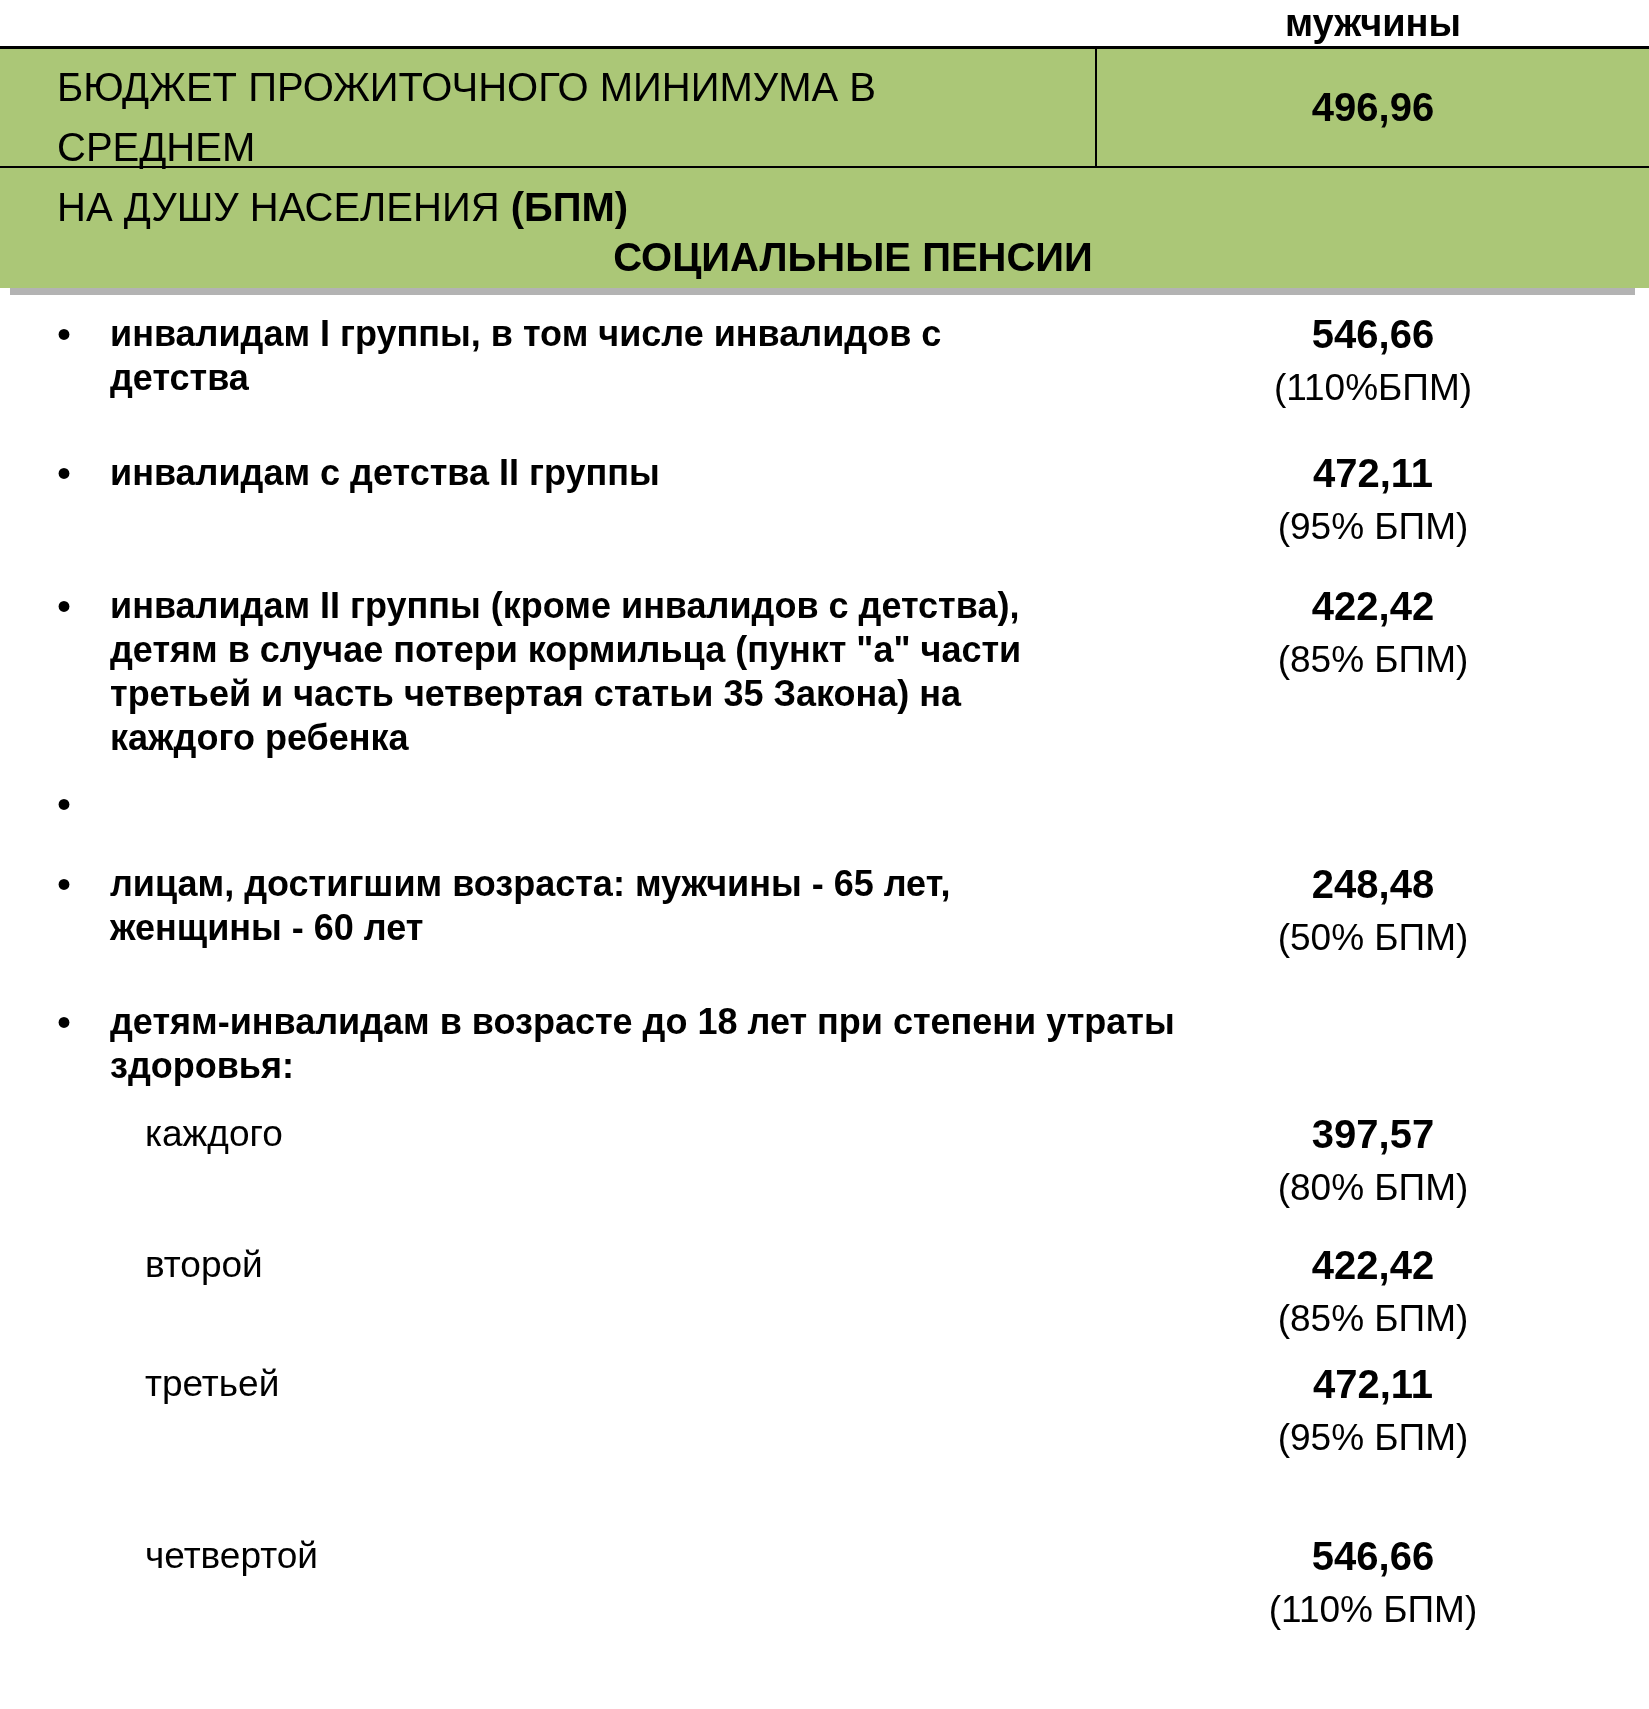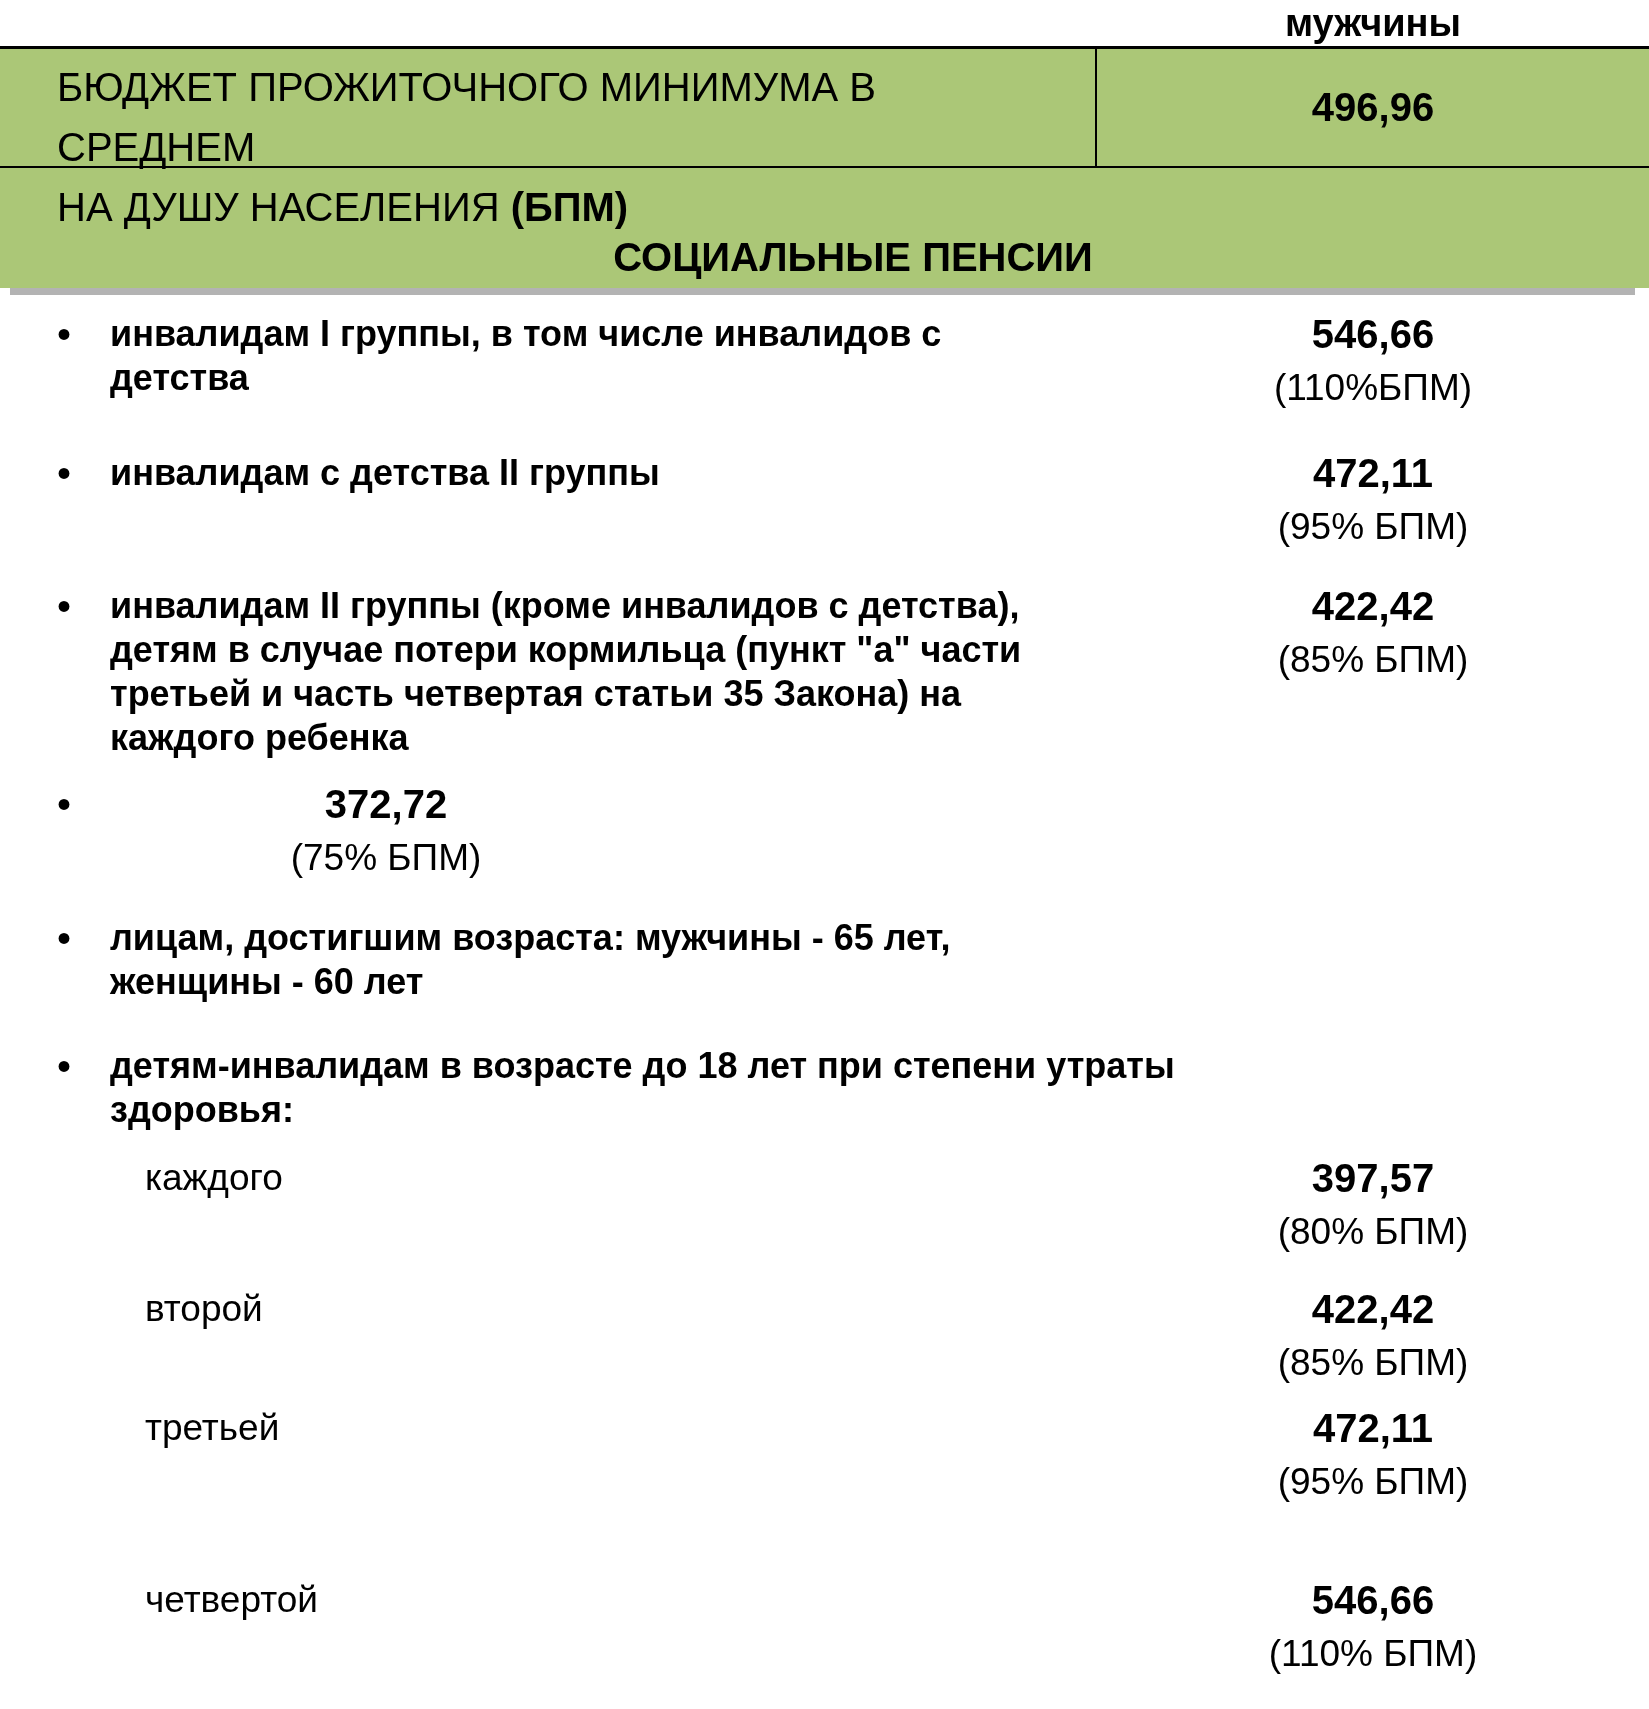--- a/index.html
+++ b/index.html
@@ -168,30 +168,30 @@
 третьей и часть четвертая статьи 35 Закона) на
 каждого ребенка</div>
       <div class="value-cell">
         <div class="num">422,42</div>
         <div class="pct">(85% БПМ)</div>
       </div>
     </div>
 
     <div class="row mt22">
       <div class="bullet-cell"><span>•</span></div>
-      <div class="value-cell">
-        <div class="num">372,72</div>
-        <div class="pct">(75% БПМ)</div>
-      </div>
     </div>
 
     <div class="row mt36">
       <div class="bullet-cell"><span>•</span></div>
       <div class="label">лицам, достигшим возраста: мужчины - 65 лет,
 женщины - 60 лет</div>
+      <div class="value-cell">
+        <div class="num">248,48</div>
+        <div class="pct">(50% БПМ)</div>
+      </div>
     </div>
 
     <div class="row mt40">
       <div class="bullet-cell"><span>•</span></div>
       <div class="label">детям-инвалидам в возрасте до 18 лет при степени утраты
 здоровья:</div>
     </div>
 
     <div class="row sub mt24">
       <div class="label">каждого</div>

